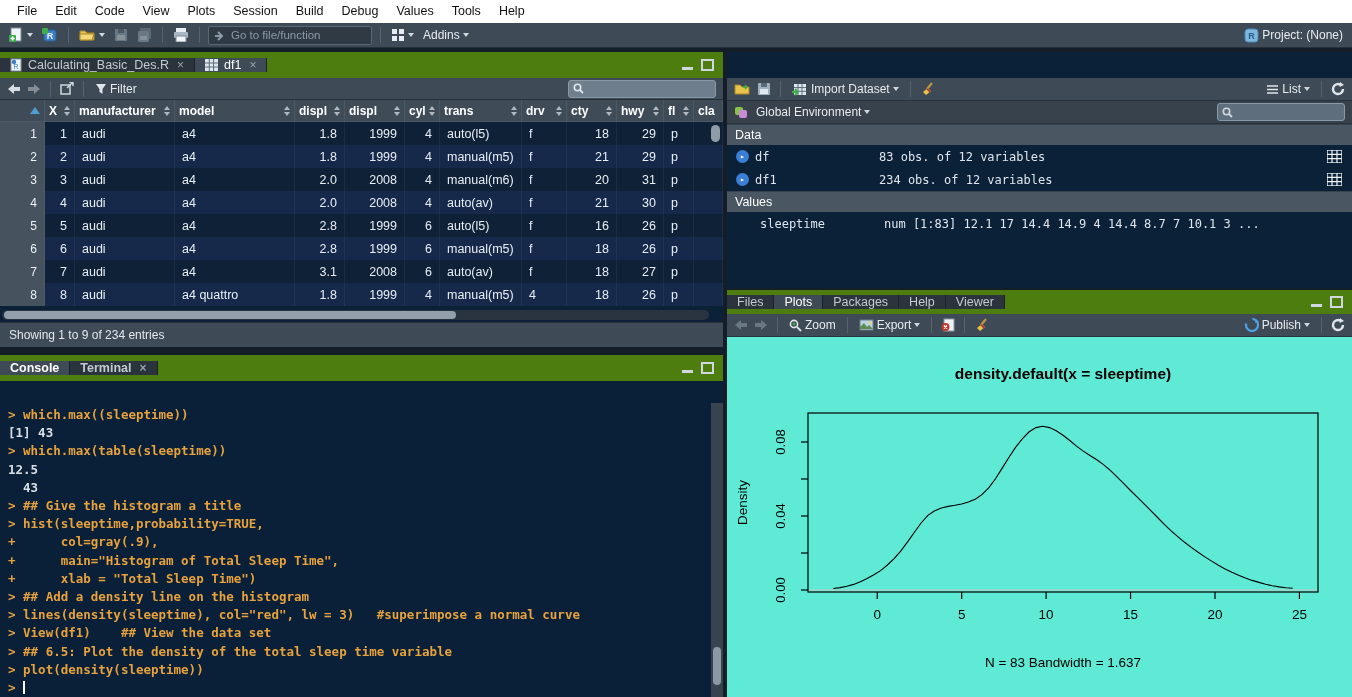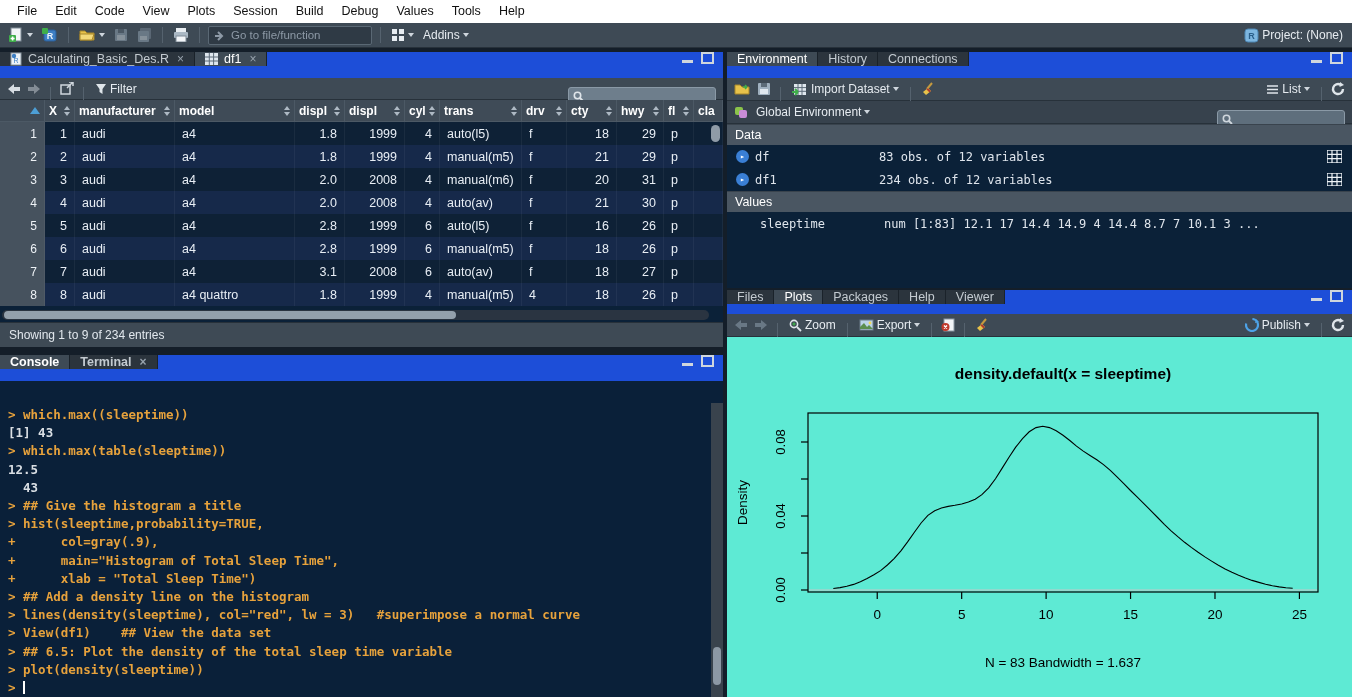--- a/index.html
+++ b/index.html
@@ -19,30 +19,30 @@
   .tlabel{font-size:12px;color:#e6ebf0;}
   .goto{display:flex;align-items:center;gap:4px;width:152px;height:17px;background:#2f3a45;
         border:1px solid #5a6874;border-radius:2px;padding:0 5px;}
   .goto input{flex:1;background:transparent;border:none;outline:none;color:#c6cfd7;font-size:11.5px;width:100px;}
   .goto input::placeholder{color:#8d99a6;}
   .searchbox{display:flex;align-items:center;gap:4px;height:16px;background:#6e7e8c;
         border:1px solid #8a99a6;border-radius:3px;padding:0 4px;}
   .searchbox input{flex:1;background:transparent;border:none;outline:none;color:#f2f5f8;font-size:11.5px;min-width:10px;}
   
   .pane{position:absolute;background:#0b2138;overflow:hidden;}
-  .tabbar{position:absolute;left:0;top:0;right:0;height:26px;background:#1d4ed8;display:flex;align-items:flex-start;}
+  .tabbar{position:absolute;left:0;top:0;right:0;height:26px;background:#4d7c0f;display:flex;align-items:center;}
   .tab{display:flex;align-items:center;gap:6px;padding:0 10px;font-size:12.5px;color:#c3cad0;background:#2b343d;
        border-right:1px solid #1a222a;}
   .tab.active{background:#3e4a55;color:#fff;}
   .closex{color:#97a2ad;font-size:12px;line-height:10px;margin-left:2px;}
   .minmax{margin-left:auto;display:flex;align-items:center;gap:8px;padding:0 9px;}
   .mm-min{width:11px;height:7px;border-bottom:3px solid #cfd6dd;}
   .mm-max{width:9px;height:8px;border:2px solid #cfd6dd;}
   .ptoolbar{position:absolute;left:0;right:0;height:22px;background:#3e4a55;border-bottom:1px solid #27313a;
-       display:flex;gap:6px;padding:9px 7px;box-sizing:border-box;}
+       display:flex;align-items:center;gap:6px;padding:9px 7px;box-sizing:border-box;}
   
   #grid-head{position:absolute;left:0;top:48px;display:flex;height:22px;}
   .hcell{box-sizing:border-box;background:#3f4b57;border-right:1px solid #4c5965;border-bottom:1px solid #4c5965;
          color:#fff;font-size:12px;font-weight:600;display:flex;align-items:center;
          justify-content:space-between;padding:0 4px;}
   .sortpair{display:flex;flex-direction:column;gap:2px;align-items:center;}
   .tri-up{width:0;height:0;border-left:3.5px solid transparent;border-right:3.5px solid transparent;border-bottom:4px solid #aeb9c4;}
   .tri-dn{width:0;height:0;border-left:3.5px solid transparent;border-right:3.5px solid transparent;border-top:4px solid #aeb9c4;}
   .tri-asc{width:0;height:0;border-left:5px solid transparent;border-right:5px solid transparent;border-bottom:7px solid #4d9fd6;}
   #grid-rows{position:absolute;left:0;top:70px;}
@@ -494,35 +494,20 @@
         <span class="mm-max"></span>
       </div>
     </div>
     <div id="console-lines"><div class="cline cmd">&gt; which.max((sleeptime))</div><div class="cline out">[1] 43</div><div class="cline cmd">&gt; which.max(table(sleeptime))</div><div class="cline out">12.5</div><div class="cline out">  43</div><div class="cline cmd">&gt; ## Give the histogram a title</div><div class="cline cmd">&gt; hist(sleeptime,probability=TRUE,</div><div class="cline cmd">+      col=gray(.9),</div><div class="cline cmd">+      main="Histogram of Total Sleep Time",</div><div class="cline cmd">+      xlab = "Total Sleep Time")</div><div class="cline cmd">&gt; ## Add a density line on the histogram</div><div class="cline cmd">&gt; lines(density(sleeptime), col="red", lw = 3)   #superimpose a normal curve</div><div class="cline cmd">&gt; View(df1)    ## View the data set</div><div class="cline cmd">&gt; ## 6.5: Plot the density of the total sleep time variable</div><div class="cline cmd">&gt; plot(density(sleeptime))</div><div class="cline cmd">&gt; <span class="cursor"></span></div></div>
     <div class="conscroll">
         <div class="conthumb"></div>
       </div>
   </div>
 
   <div id="env-pane" class="pane" style="left:727px;top:52px;width:625px;height:236px;">
-    <div class="tabbar">
-      <div class="tab active">
-          <span>Environment</span>
-        </div>
-      <div class="tab">
-          <span>History</span>
-        </div>
-      <div class="tab">
-          <span>Connections</span>
-        </div>
-      <div class="minmax">
-        <span class="mm-min"></span>
-        <span class="mm-max"></span>
-      </div>
-    </div>
     <div class="ptoolbar" style="top:26px;height:23px;">
       <span class="ic">
         <svg width="17" height="14">
             <path d="M1 3 h5 l2 2 h7 v7 h-14 z" fill="#e8c24a" stroke="#a8872b"></path>
             <path d="M9 5 h4 M13 5 l-2 -2 M13 5 l-2 2" stroke="#3fae4a" stroke-width="1.5" fill="none"></path>
           </svg>
       </span>
       <span class="ic">
         <svg width="14" height="14">
             <rect x="1" y="1" width="12" height="12" rx="1" fill="#9fb0bf"></rect>

